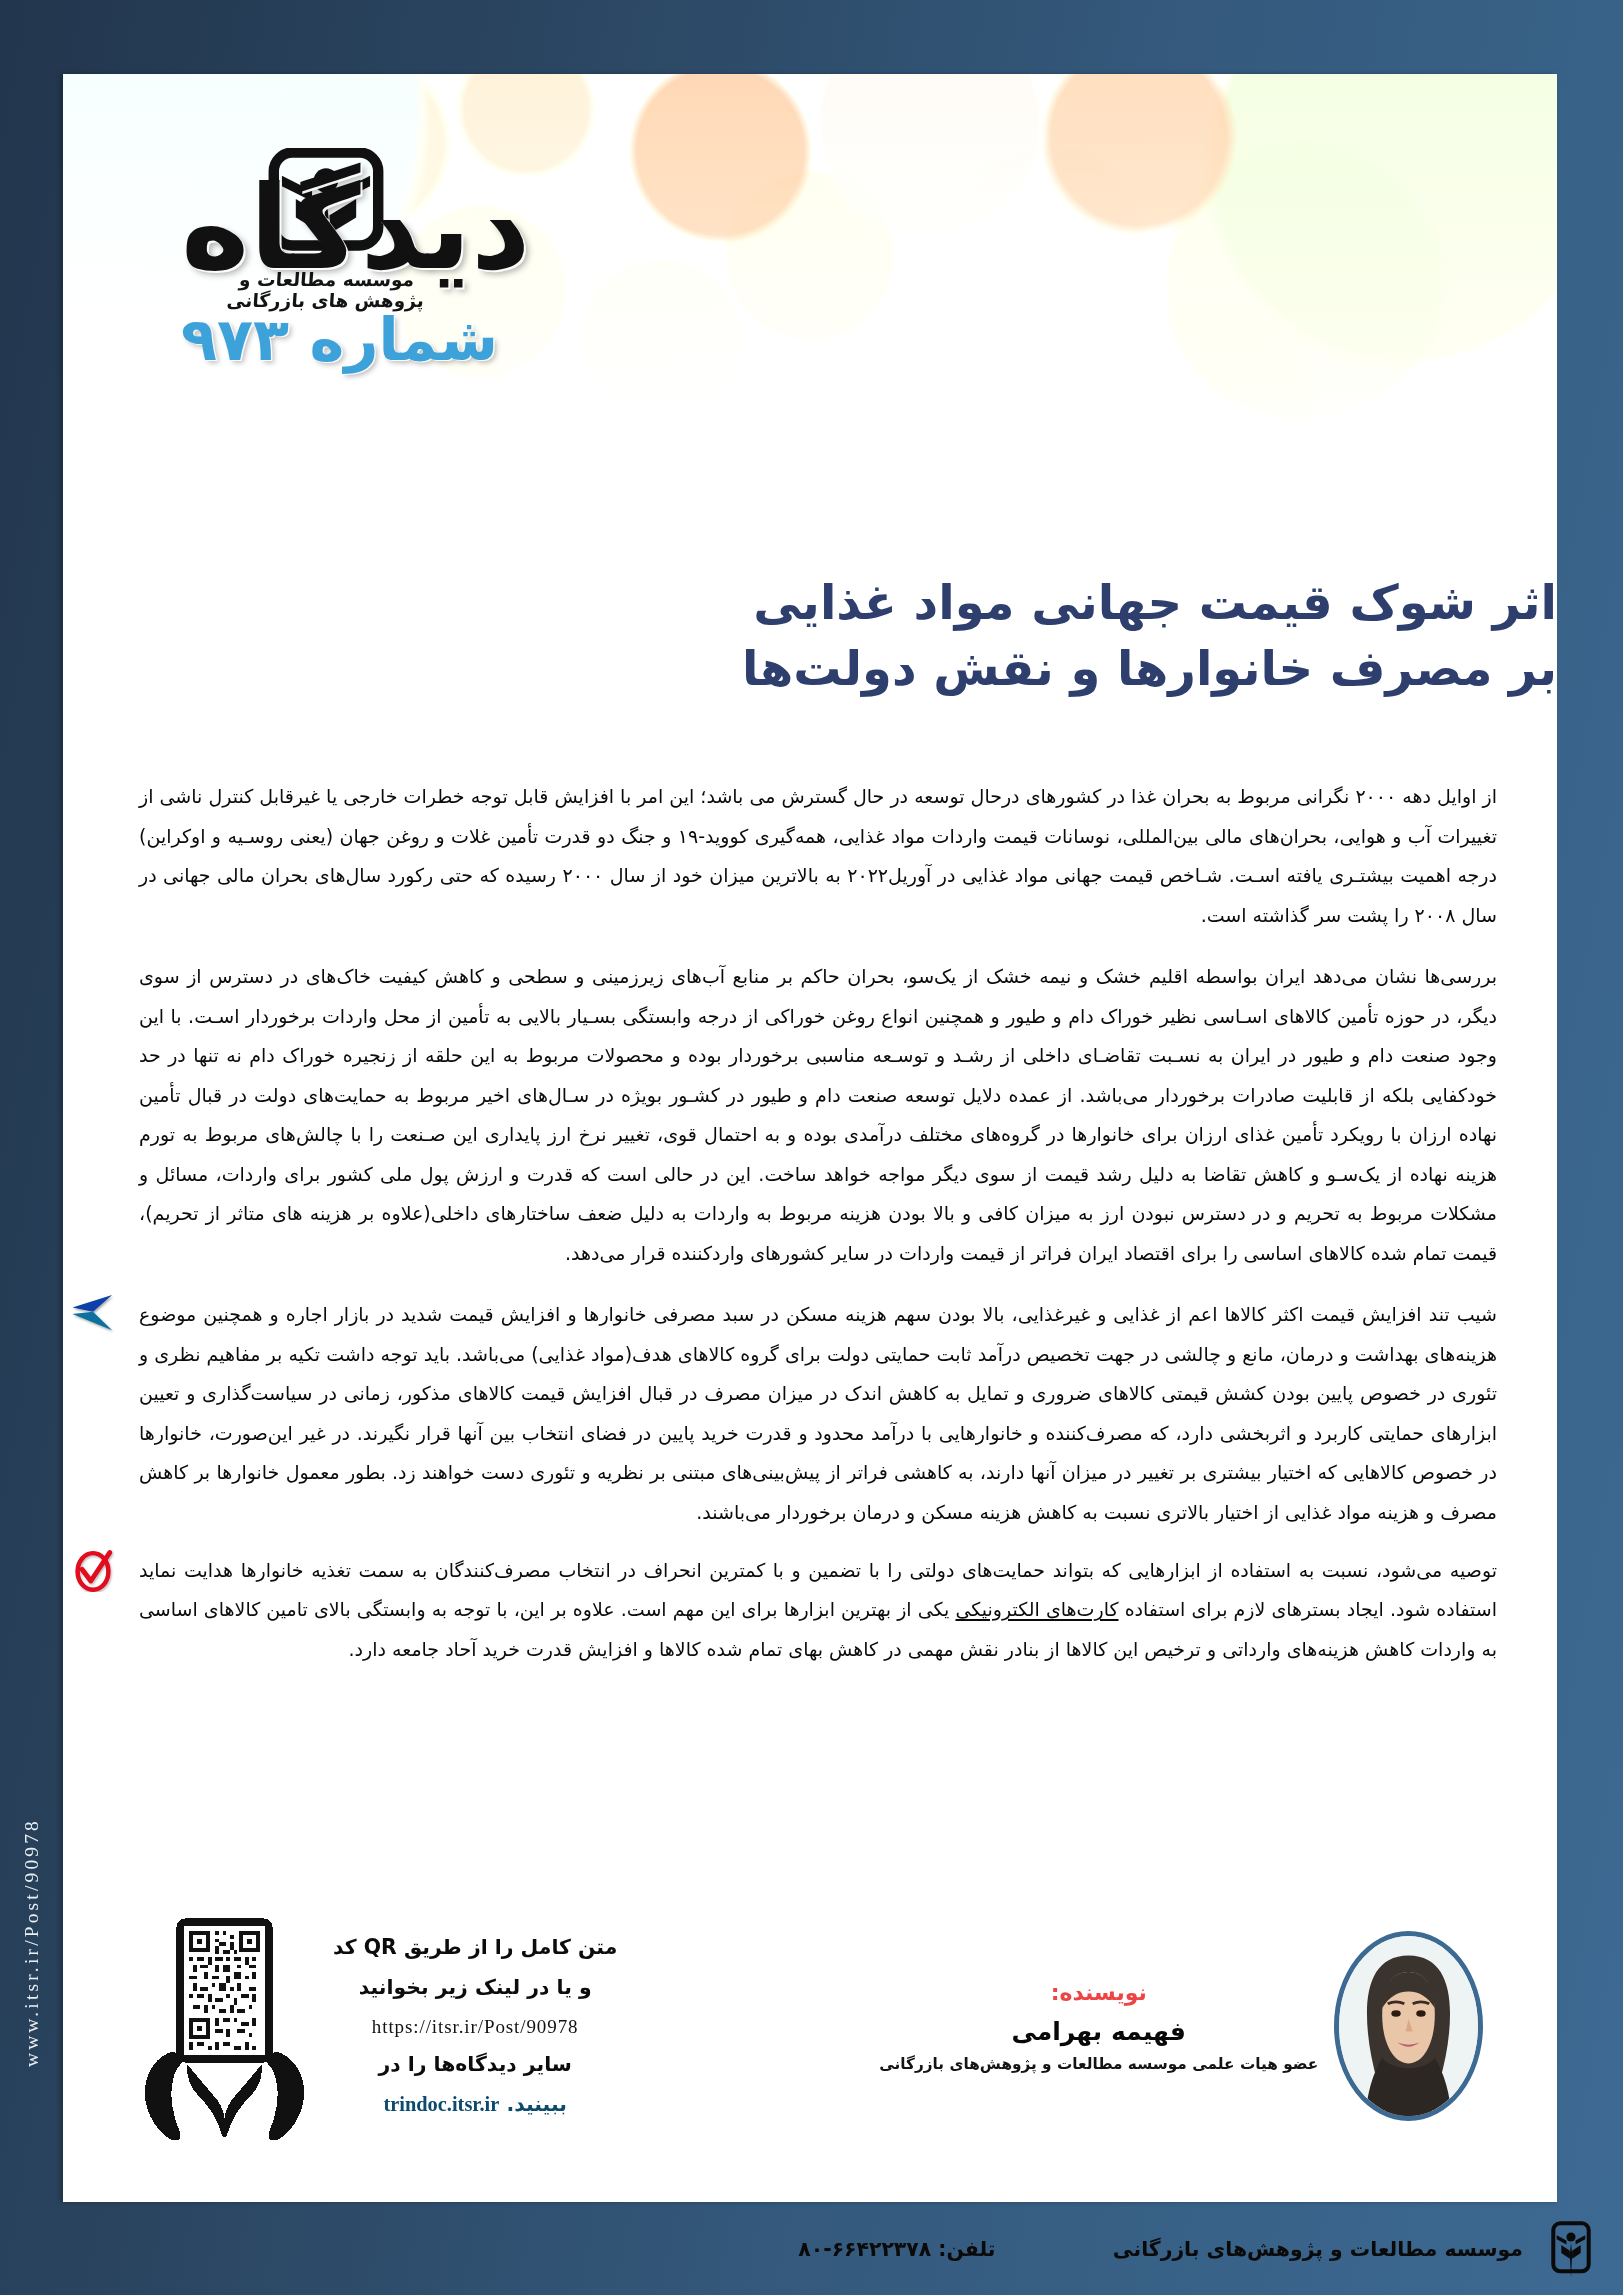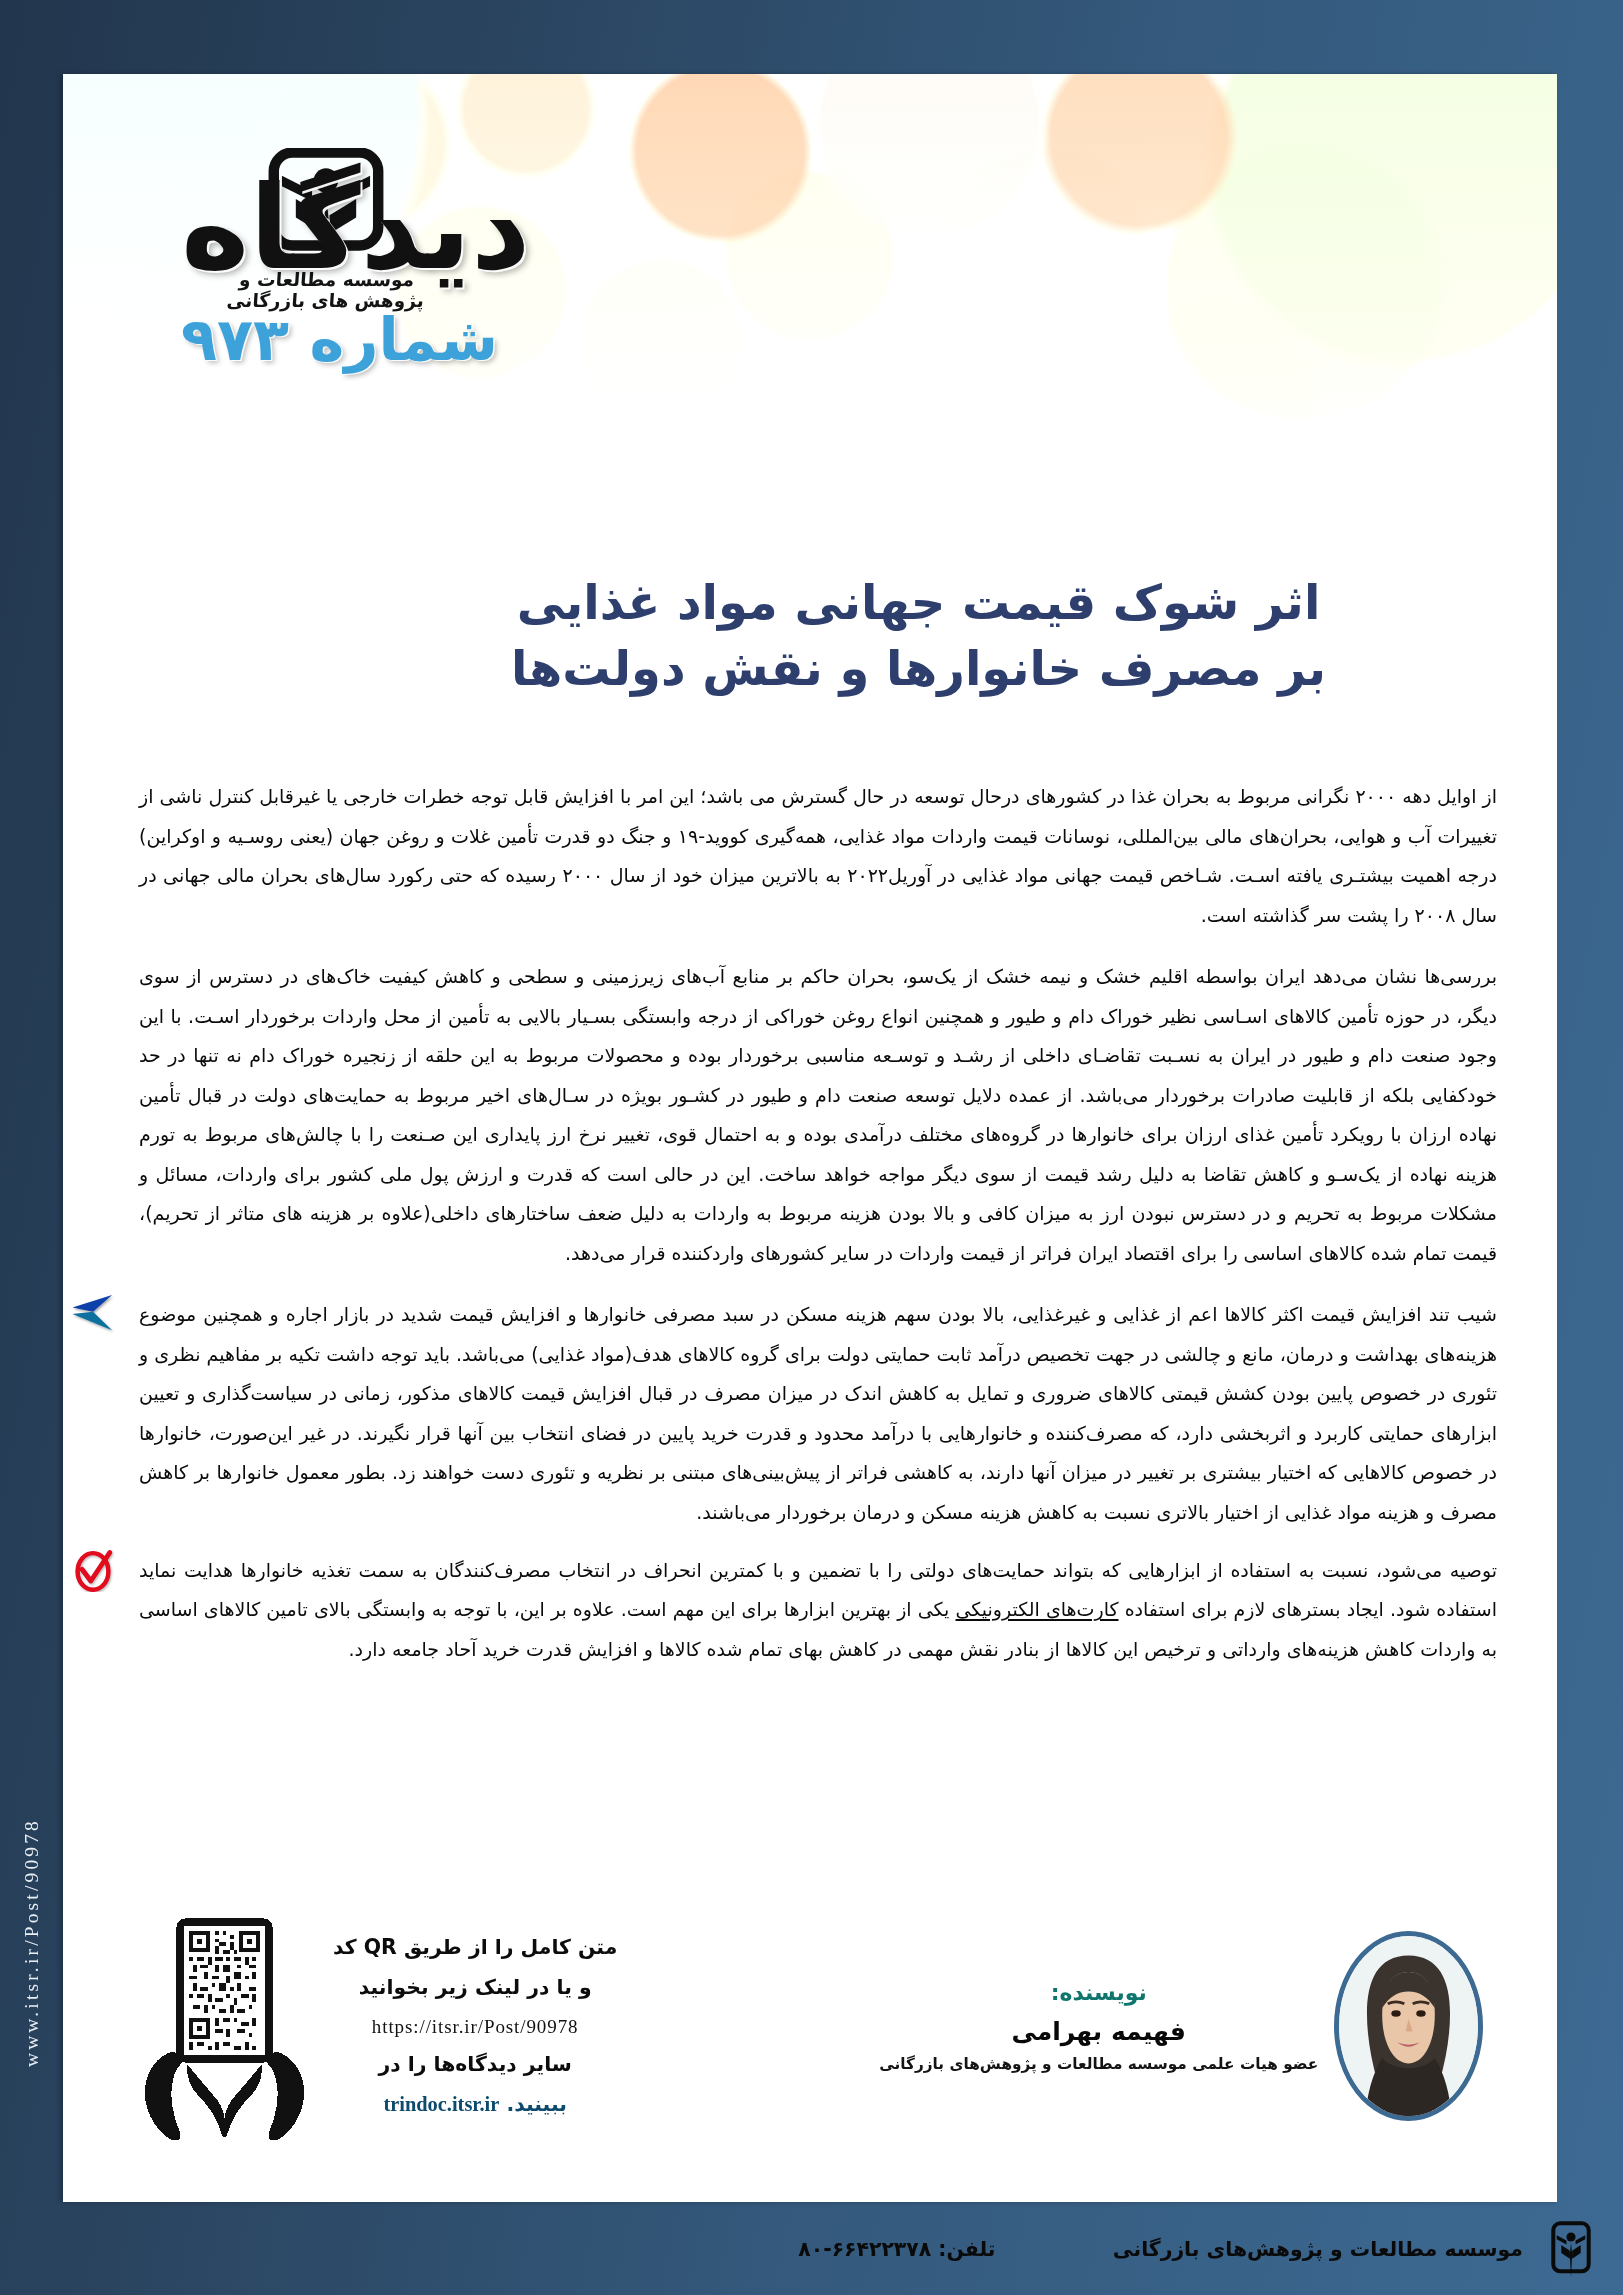--- a/index.html
+++ b/index.html
@@ -79,22 +79,22 @@
   }
   .masthead .issue{
     margin-top:22px;font-size:59px;font-weight:800;color:#3ea2da;
     font-family:"DejaVu Sans","Liberation Sans",sans-serif;
     text-shadow:1.4px 1.4px 0 rgba(255,255,255,.9), 3.2px 3.2px 5.1px rgba(0,0,0,.25);
     direction:rtl;letter-spacing:-0.9px;
   }
 
   
   .headline{
-    position:absolute;top:495px;right:16px;width:1245px;z-index:5;
-    text-align:center;color:#2e3f6e;
+    position:absolute;top:495px;right:0;width:1245px;z-index:5;
+    text-align:right;color:#2e3f6e;
     font-family:"DejaVu Sans","Liberation Sans",sans-serif;
     font-weight:800;font-size:48px;line-height:1.38;
     text-shadow:0.9px 0.9px 1.4px rgba(255,255,255,.85);
     direction:rtl;
   }
   .headline div{white-space:nowrap;}
 
   
   .body-wrap{position:relative;padding:0 60px;direction:rtl;}
   .para{
@@ -111,21 +111,21 @@
   .marker{position:absolute;top:-2.8px;left:-52px;width:44px;height:44px;}
 
   
   .bottom{
     position:absolute;left:0;right:0;bottom:0;height:333px;
     display:flex;align-items:center;justify-content:space-between;
     padding:0 74px 18.5px 69px;box-sizing:border-box;direction:rtl;
   }
   .author-box{display:flex;align-items:center;gap:15.7px;direction:rtl;}
   .author-text{text-align:center;direction:rtl;}
-  .author-label{font-size:22px;font-weight:700;color:#0f766e;margin-bottom:12px;
+  .author-label{font-size:22px;font-weight:700;color:#ef4444;margin-bottom:12px;
      font-family:"DejaVu Sans","Liberation Sans",sans-serif;}
   .author-name{font-size:25px;font-weight:800;color:#080808;margin-bottom:9.3px;
      font-family:"DejaVu Sans","Liberation Sans",sans-serif;}
   .author-affil{font-size:15.3px;font-weight:600;color:#141414;white-space:nowrap;
      font-family:"DejaVu Sans","Liberation Sans",sans-serif;}
   .avatar{
     width:139px;height:180px;border-radius:50%;
     border:5.1px solid #3d6a93;overflow:hidden;position:relative;
     background:#eef3f5;flex:none;
   }

